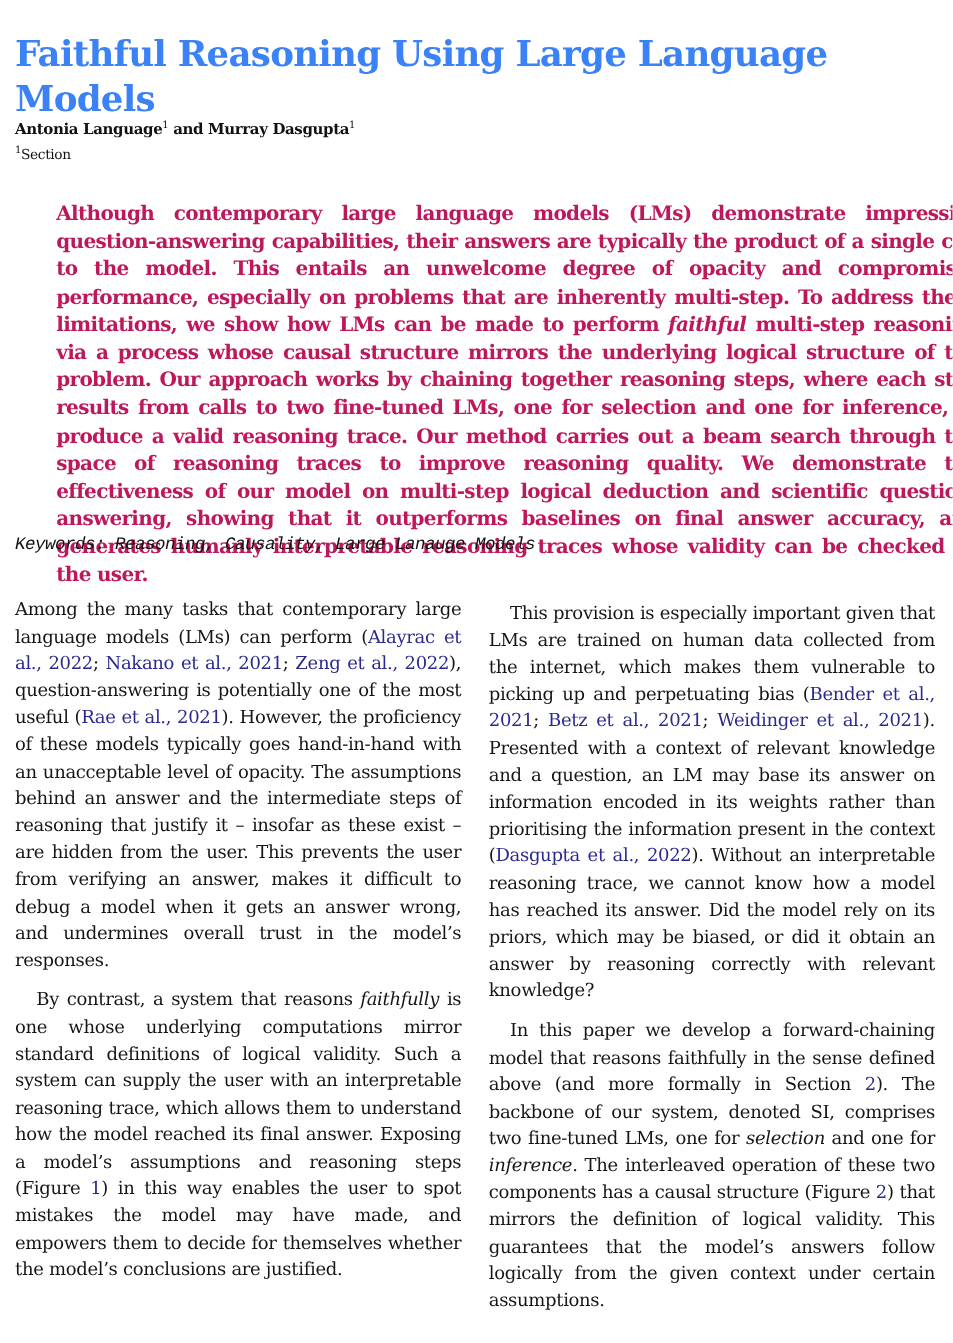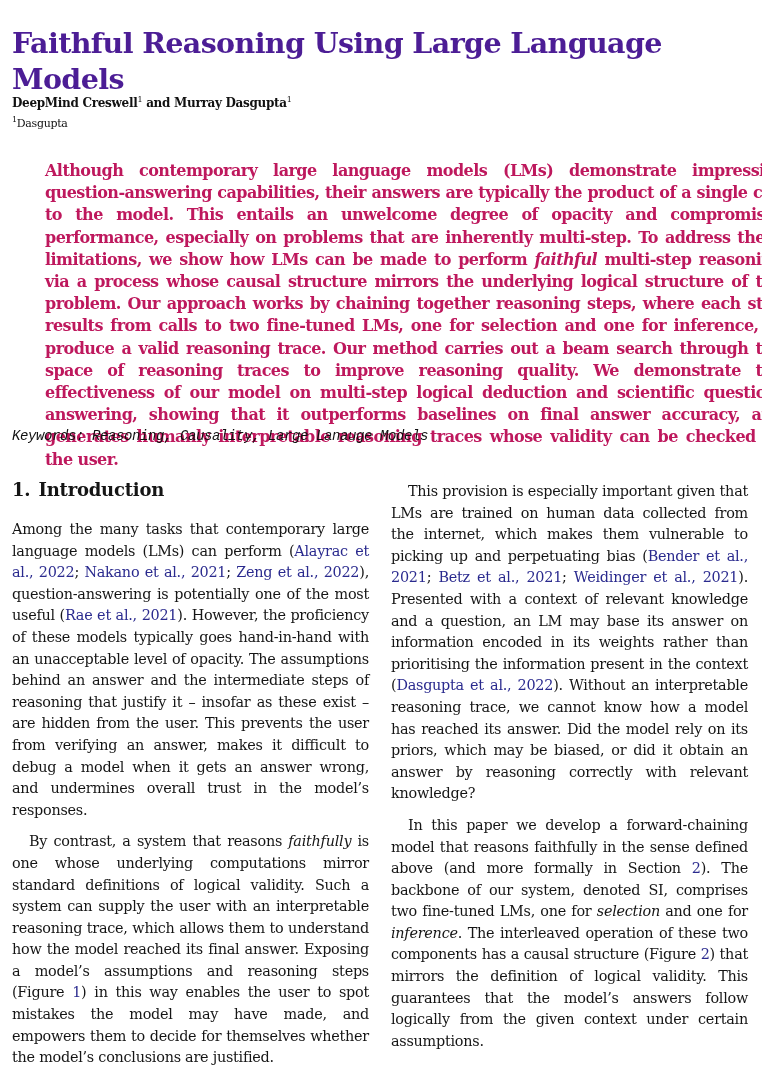--- a/index.html
+++ b/index.html
@@ -1,17 +1,17 @@
 <!DOCTYPE html>
 <html><head>
 <meta charset="utf-8">
 <style>
   html, body { margin: 0; padding: 0; background: #ffffff; }
   body { width: 762px; height: 1074px; overflow: hidden; position: relative; color: #111; font-family: "DejaVu Serif", "Liberation Serif", serif; }
-  .title { position: absolute; left: 12px; top: 6px; width: 740px; font-family: "DejaVu Serif", serif; font-weight: bold; font-size: 28.5px; line-height: 36px; letter-spacing: -0.6px; color: #4c1d95; }
+  .title { position: absolute; left: 12px; top: 6px; width: 740px; font-family: "DejaVu Serif", serif; font-weight: bold; font-size: 28.5px; line-height: 36px; letter-spacing: -0.6px; color: #3b82f6; }
   .authors { position: absolute; left: 12px; top: 96px; font-size: 12px; font-weight: bold; letter-spacing: -0.3px; }
   .authors sup, .affil sup { font-size: 8px; font-weight: normal; vertical-align: super; line-height: 0; }
   .affil { position: absolute; left: 12px; top: 117px; font-size: 11px; letter-spacing: -0.3px; }
   .abstract { position: absolute; left: 12px; top: 160px; width: 738px; font-size: 16px; line-height: 22.2px; font-weight: bold; letter-spacing: -0.55px; text-align: justify; color: #be185d; margin-left: 33px; }
   .keywords { position: absolute; left: 12px; top: 428px; font-size: 14px; font-style: italic; letter-spacing: -0.4px; font-family: Liberation Mono, monospace; }
   .col { position: absolute; top: 478px; width: 357px; font-size: 14.4px; line-height: 21.6px; text-align: justify; letter-spacing: -0.25px; color: #151515; }
   .col.left { left: 12px; }
   .col.right { left: 391px; }
   .section-heading { font-size: 18px; font-weight: bold; margin: 0 0 17px 0; line-height: 24px; letter-spacing: -0.2px; }
   .section-heading .num { margin-right: 8px; }
@@ -21,33 +21,32 @@
   .right p.first { margin-top: 3px; }
   a.cite { color: #2a2a8e; text-decoration: none; }
   em { font-style: italic; }
 </style>
 </head>
 <body>
 
 <h1 class="title">Faithful Reasoning Using Large Language Models</h1>
 
 <div class="authors">
-  <span>DeepMind Creswell</span><sup>1</sup><span style="white-space:pre"> and </span><span>Murray Dasgupta</span><sup>1</sup>
+  <span>Antonia Language</span><sup>1</sup><span style="white-space:pre"> and </span><span>Murray Dasgupta</span><sup>1</sup>
 </div>
 
 <div class="affil">
-  <sup>1</sup><span>Dasgupta</span>
+  <sup>1</sup><span>Section</span>
 </div>
 
 <div class="abstract"><span>Although contemporary large language models (LMs) demonstrate impressive question-answering capabilities, their answers are typically the product of a single call to the model. This entails an unwelcome degree of opacity and compromises performance, especially on problems that are inherently multi-step. To address these limitations, we show how LMs can be made to perform </span><em>faithful</em><span> multi-step reasoning via a process whose causal structure mirrors the underlying logical structure of the problem. Our approach works by chaining together reasoning steps, where each step results from calls to two fine-tuned LMs, one for selection and one for inference, to produce a valid reasoning trace. Our method carries out a beam search through the space of reasoning traces to improve reasoning quality. We demonstrate the effectiveness of our model on multi-step logical deduction and scientific question-answering, showing that it outperforms baselines on final answer accuracy, and generates humanly interpretable reasoning traces whose validity can be checked by the user.</span></div>
 
 <div class="keywords">Keywords: Reasoning, Causality, Large Lanauge Models</div>
 
 <div class="col left">
-  <h2 class="section-heading"><span class="num">1.</span><span>Introduction</span></h2>
   <p><span>Among the many tasks that contemporary large language models (LMs) can perform (</span><a class="cite">Alayrac et al., 2022</a><span>; </span><a class="cite">Nakano et al., 2021</a><span>; </span><a class="cite">Zeng et al., 2022</a><span>), question-answering is potentially one of the most useful (</span><a class="cite">Rae et al., 2021</a><span>). However, the proficiency of these models typically goes hand-in-hand with an unacceptable level of opacity. The assumptions behind an answer and the intermediate steps of reasoning that justify it – insofar as these exist – are hidden from the user. This prevents the user from verifying an answer, makes it difficult to debug a model when it gets an answer wrong, and undermines overall trust in the model’s responses.</span></p>
   <p class="indent"><span>By contrast, a system that reasons </span><em>faithfully</em><span> is one whose underlying computations mirror standard definitions of logical validity. Such a system can supply the user with an interpretable reasoning trace, which allows them to understand how the model reached its final answer. Exposing a model’s assumptions and reasoning steps (Figure </span><a class="cite">1</a><span>) in this way enables the user to spot mistakes the model may have made, and empowers them to decide for themselves whether the model’s conclusions are justified.</span></p>
 </div>
 
 <div class="col right">
   <p class="indent first"><span>This provision is especially important given that LMs are trained on human data collected from the internet, which makes them vulnerable to picking up and perpetuating bias (</span><a class="cite">Bender et al., 2021</a><span>; </span><a class="cite">Betz et al., 2021</a><span>; </span><a class="cite">Weidinger et al., 2021</a><span>). Presented with a context of relevant knowledge and a question, an LM may base its answer on information encoded in its weights rather than prioritising the information present in the context (</span><a class="cite">Dasgupta et al., 2022</a><span>). Without an interpretable reasoning trace, we cannot know how a model has reached its answer. Did the model rely on its priors, which may be biased, or did it obtain an answer by reasoning correctly with relevant knowledge?</span></p>
   <p class="indent"><span>In this paper we develop a forward-chaining model that reasons faithfully in the sense defined above (and more formally in Section </span><a class="cite">2</a><span>). The backbone of our system, denoted SI, comprises two fine-tuned LMs, one for </span><em>selection</em><span> and one for </span><em>inference</em><span>. The interleaved operation of these two components has a causal structure (Figure </span><a class="cite">2</a><span>) that mirrors the definition of logical validity. This guarantees that the model’s answers follow logically from the given context under certain assumptions.</span></p>
 </div>
 
 </body></html>

